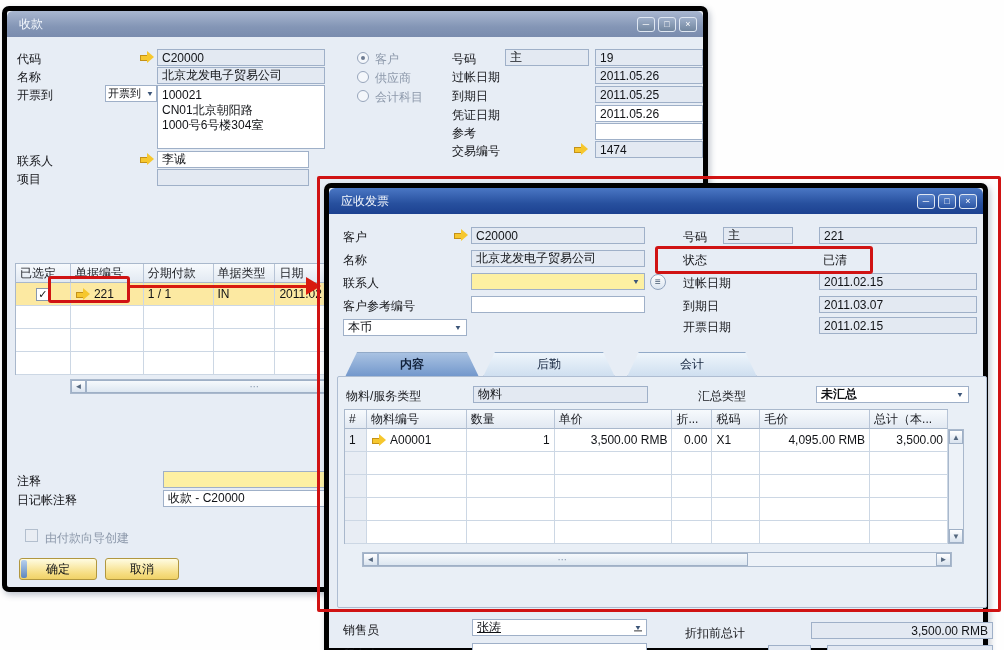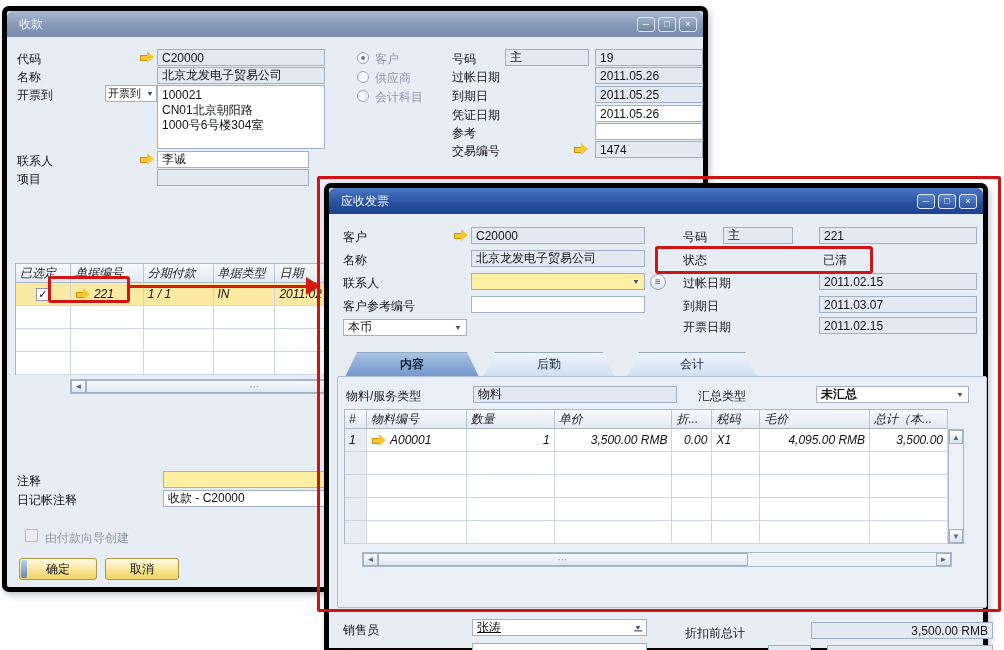--- a/index.html
+++ b/index.html
@@ -42,21 +42,21 @@
   .checkbox.dis { background:#e9edf3; border-color:#b3bfce; }
 
   .trow { display:flex; }
   .th { background:linear-gradient(#f7fafd,#e2e9f2); border-right:1px solid #b7c4d6; border-bottom:1px solid #a9b8cc;
     font-size:12px; color:#1a1c22; display:flex; align-items:center; padding:0 4px; height:19px; white-space:nowrap; overflow:hidden; }
   .td { background:#fff; border-right:1px solid #ccd7e4; border-bottom:1px solid #ccd7e4;
     font-size:12px; color:#101216; display:flex; align-items:center; padding:0 4px; height:23px; white-space:nowrap; overflow:hidden; }
   .td.gut { background:#e8edf4; }
   .td.hl { background:#fce9a2; }
   .td.num { justify-content:flex-end; }
-  .tbl { position:absolute; border:1px solid #a9b8cc; border-right:none; border-bottom:none; background:#f9a8d4;font-style:italic; }
+  .tbl { position:absolute; border:1px solid #a9b8cc; border-right:none; border-bottom:none; background:#f9a8d4; }
 
   .sbar { position:absolute; background:#edf2f8; border:1px solid #a9b8cc; display:flex; }
   .sbtn { background:linear-gradient(#ffffff,#d9e3ef); border:1px solid #9fb0c6; color:#55687f;
     font-size:8px; display:flex; align-items:center; justify-content:center; }
   .sthumb { background:linear-gradient(#f6f9fc,#dde7f1); border:1px solid #9fb0c6; color:#8b9bb0;
     display:flex; align-items:center; justify-content:center; font-size:10px; letter-spacing:1px; }
 
   .tab { position:absolute; height:25px; font-size:12px; color:#13233d; display:flex; align-items:center; justify-content:center;
     clip-path:polygon(9% 0, 91% 0, 100% 100%, 0 100%); border:1px solid #92aac8; }
   .tab.on  { background:linear-gradient(#a9c2e2,#7398cc); font-weight:bold; }
@@ -262,21 +262,21 @@
       </div>
     <div class="tab on" style="left:16px;  top:164px; width:134px;">
         <span>内容</span>
       </div>
     <div class="tab off" style="left:298px; top:164px; width:130px;">
         <span>会计</span>
       </div>
 
     <div class="panel" style="left:8px; top:188px; width:650px; height:232px;">
       <span class="lbl" style="left:8px; top:11px;">物料/服务类型</span>
-      <div class="fld ro" style="left:135px; top:9px; width:204px;">物料</div>
+      <div class="fld ro" style="left:135px; top:9px; width:175px;">物料</div>
       <span class="lbl" style="left:360px; top:11px;">汇总类型</span>
       <div class="fld" style="left:478px; top:9px; width:153px;font-weight:bold;">
         <span>未汇总</span>
         <span class="caret">▼</span>
       </div>
 
       <div class="tbl" style="left:6px; top:32px; width:604px;">
         <div class="trow">
           <div class="th" style="width:22px;">#</div>
           <div class="th" style="width:100px;">物料编号</div>

